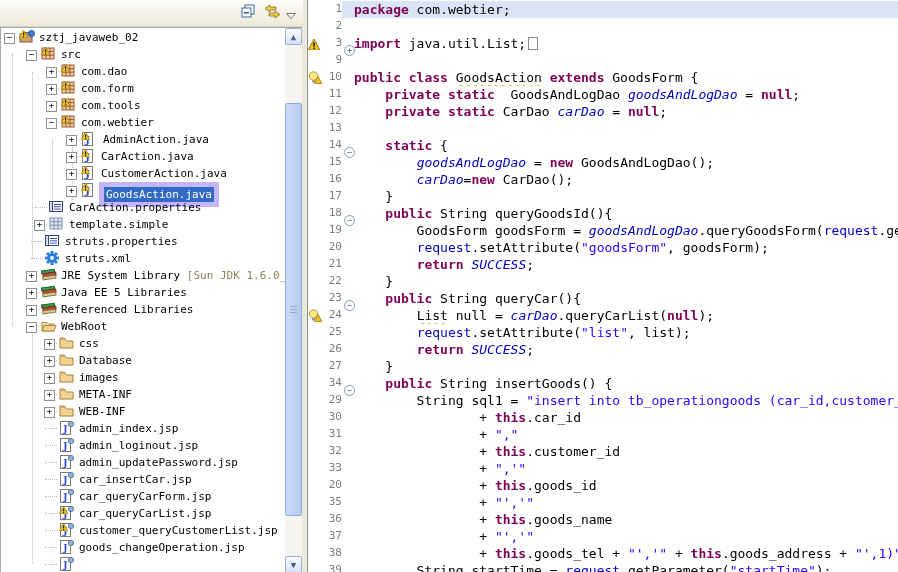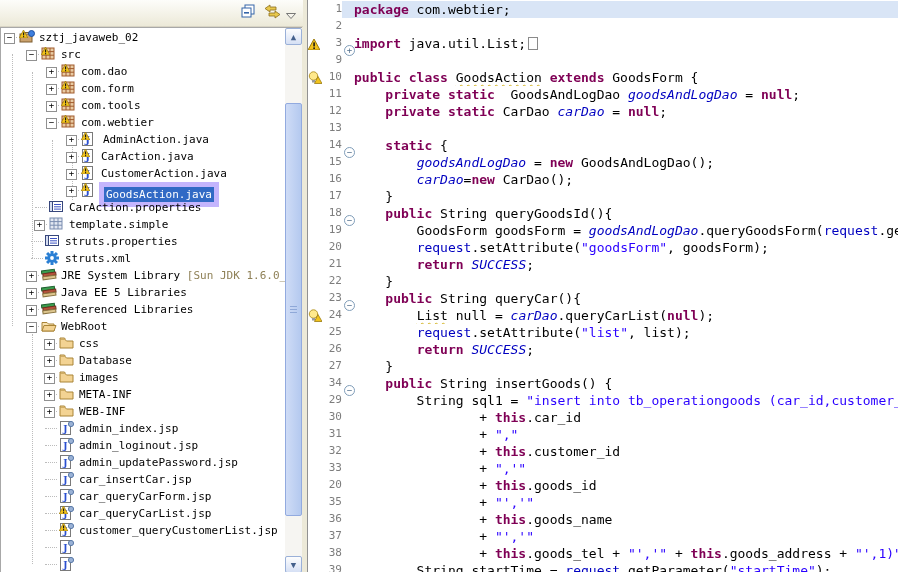--- a/index.html
+++ b/index.html
@@ -522,20 +522,21 @@
       </div>
       <div class="tree-row" style="top: 511px;">
         <span class="g-stub" style="left: 44px; width: 12px;"></span>
         <span class="t-icon" style="left: 58px;">
           <svg width="16" height="14">
             <rect x="1.5" y="0.5" width="10" height="13" fill="#fff" stroke="#7a7a7a"></rect>
             <text x="6.5" y="11" font-size="9" font-weight="bold" fill="#2a4fd0" font-family="DejaVu Serif,serif" text-anchor="middle">J</text>
             <circle cx="12" cy="3" r="2.6" fill="#9ab2d6" stroke="#5a7aa8"></circle>
           </svg>
         </span>
+        <span class="tree-label" style="left: 76px;">goods_changeOperation.jsp</span>
       </div>
       <div class="tree-row" style="top: 528px;">
         <span class="g-stub" style="left: 44px; width: 12px;"></span>
         <span class="t-icon" style="left: 58px;">
           <svg width="16" height="14">
             <rect x="1.5" y="0.5" width="10" height="13" fill="#fff" stroke="#7a7a7a"></rect>
             <text x="6.5" y="11" font-size="9" font-weight="bold" fill="#2a4fd0" font-family="DejaVu Serif,serif" text-anchor="middle">J</text>
             <circle cx="12" cy="3" r="2.6" fill="#9ab2d6" stroke="#5a7aa8"></circle>
           </svg>
         </span>

